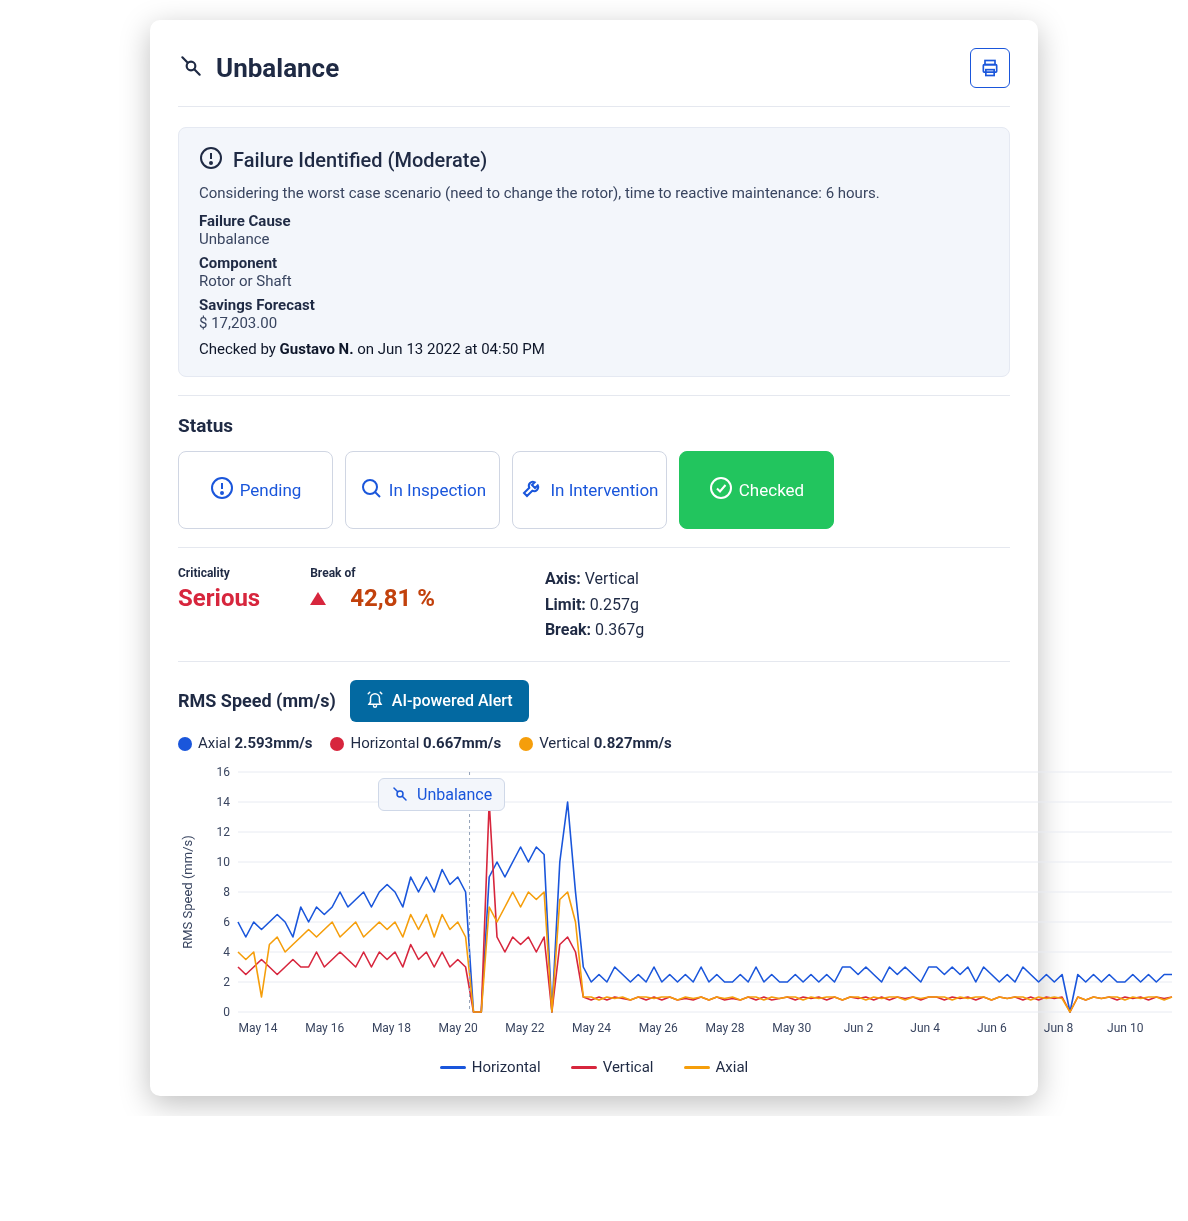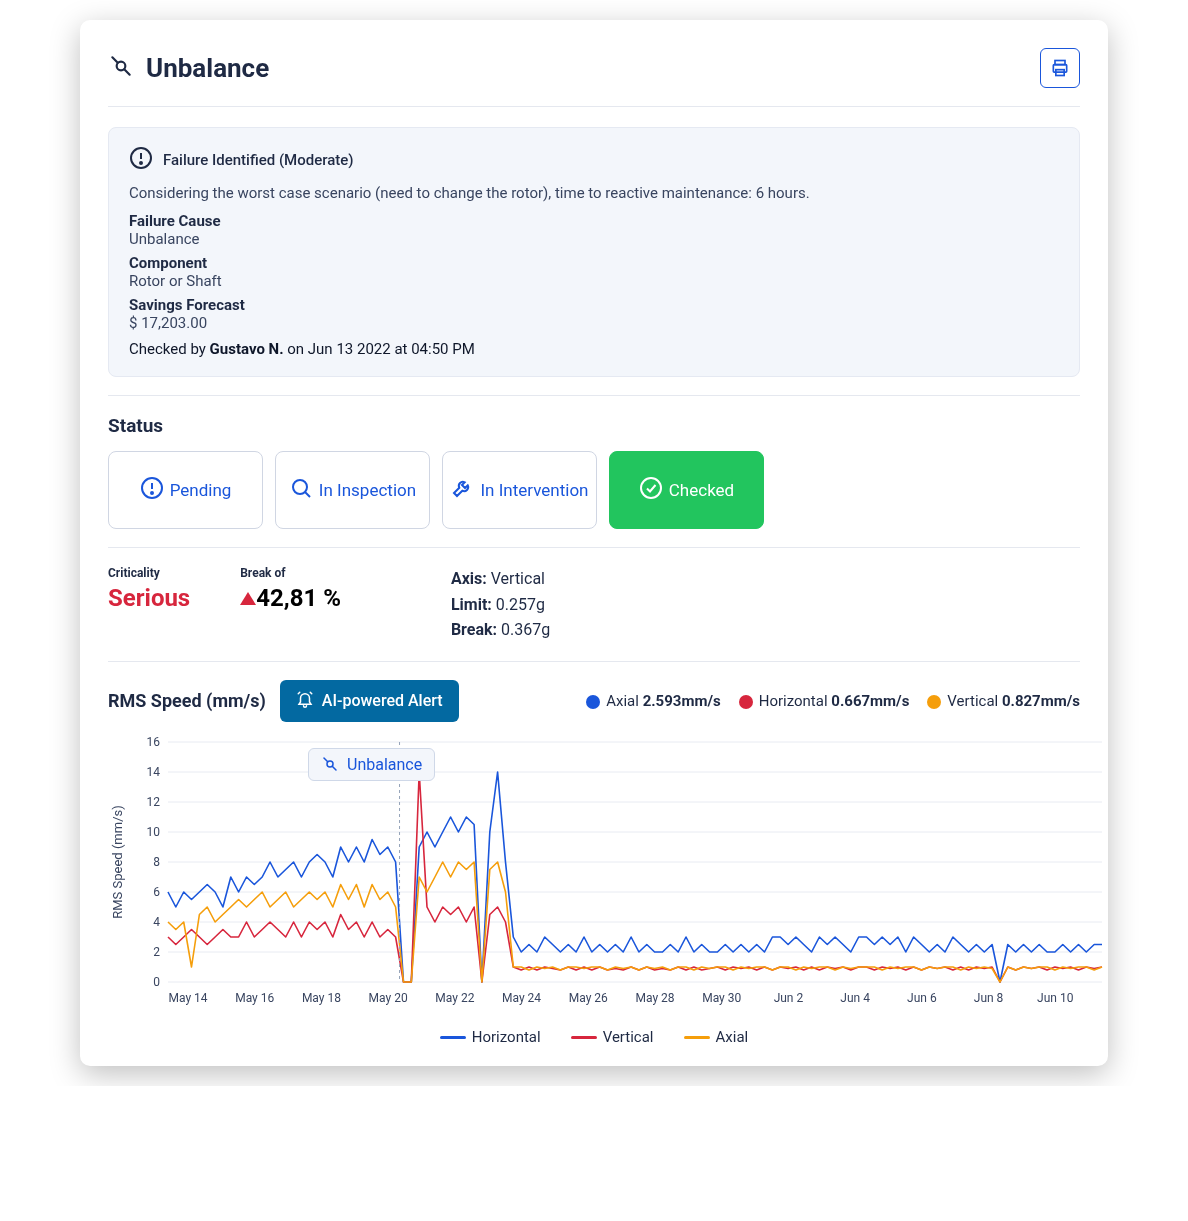--- a/index.html
+++ b/index.html
@@ -2,21 +2,21 @@
 <html><head>
 <meta charset="utf-8">
 <style>
   * { box-sizing: border-box; margin: 0; padding: 0; }
   body {
     font-family: -apple-system, BlinkMacSystemFont, "Segoe UI", Roboto, Helvetica, Arial, sans-serif;
     background: #fff;
     padding: 20px;
   }
   .card {
-    width: 1028px;
+    width: 888px;
     margin: 0 auto;
     background: #fff;
     border-radius: 10px;
     box-shadow: 0 8px 30px rgba(0,0,0,0.25);
     padding: 28px 28px 20px 28px;
     color: #1f2a44;
   }
   .card-header {
     display: flex;
     align-items: center;
@@ -36,21 +36,21 @@
     background: #fff;
   }
   .info-panel {
     margin-top: 20px;
     background: #f3f6fb;
     border: 1px solid #e5e9f2;
     border-radius: 8px;
     padding: 18px 20px 18px 20px;
   }
   .info-title-row { display: flex; align-items: center; gap: 10px; margin-bottom: 10px; }
-  .info-title { font-size: 15px; font-weight: 500; color: #1f2a44; }
+  .info-title { font-size: 20px; font-weight: 500; color: #1f2a44; }
   .info-desc { font-size: 15px; color: #394560; margin-bottom: 10px; }
   .info-field { font-size: 15px; margin-bottom: 6px; }
   .info-field .label { font-weight: 700; display: block; color: #1f2a44; }
   .info-field .value { color: #394560; }
   .checked-by { font-size: 15px; color: #0f172a; margin-top: 8px; }
   .checked-by .name { font-weight: 700; }
   hr.sep { border: none; border-top: 1px solid #e5e8ef; margin: 18px 0; }
   .section-heading { font-size: 19px; font-weight: 700; color: #1f2a44; margin-bottom: 14px; }
   .status-row { display: flex; gap: 12px; }
   .status-btn {
@@ -70,21 +70,21 @@
     cursor: pointer;
   }
   .status-btn.active {
     background: #22c55e;
     color: #fff;
     border-color: #22c55e;
   }
   .metrics-row { display: flex; gap: 50px; align-items: flex-start; margin-top: 4px; }
   .metric .m-label { font-size: 12px; font-weight: 700; color: #1f2a44; margin-bottom: 4px; }
   .criticality-val { font-size: 24px; font-weight: 700; color: #d7263d; }
-  .break-val { font-size: 24px; font-weight: 700; color: #000000; display: flex; align-items: center; gap: 0; }
+  .break-val { font-size: 24px; font-weight: 700; color: #c2410c; display: flex; align-items: center; gap: 24px; }
   .triangle-up { width: 0; height: 0; border-left: 8px solid transparent; border-right: 8px solid transparent; border-bottom: 13px solid #d7263d; }
   .axis-info { font-size: 16px; color: #1f2a44; line-height: 1.6; }
   .axis-info b { font-weight: 700; }
   .chart-header { display: flex; align-items: center; justify-content: space-between; flex-wrap: wrap; gap: 12px; }
   .chart-title-wrap { display: flex; align-items: center; gap: 14px; }
   .chart-title { font-size: 18px; font-weight: 700; color: #1f2a44; }
   .ai-btn {
     background: #0369a1;
     color: #fff;
     border-radius: 6px;

